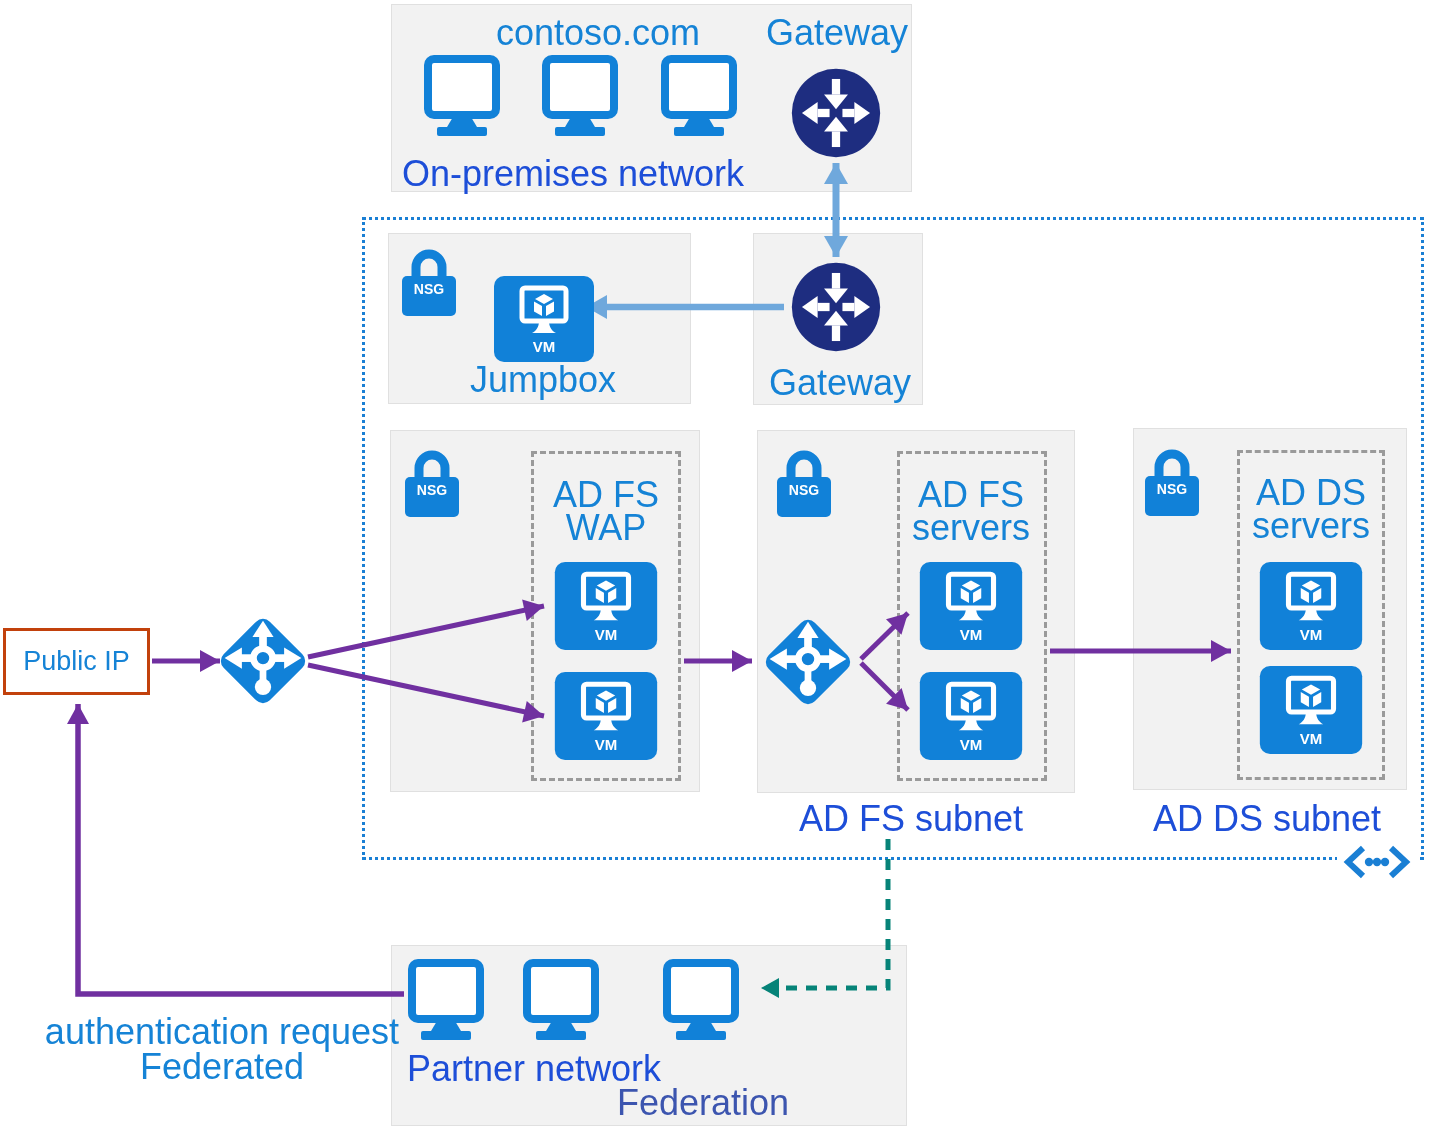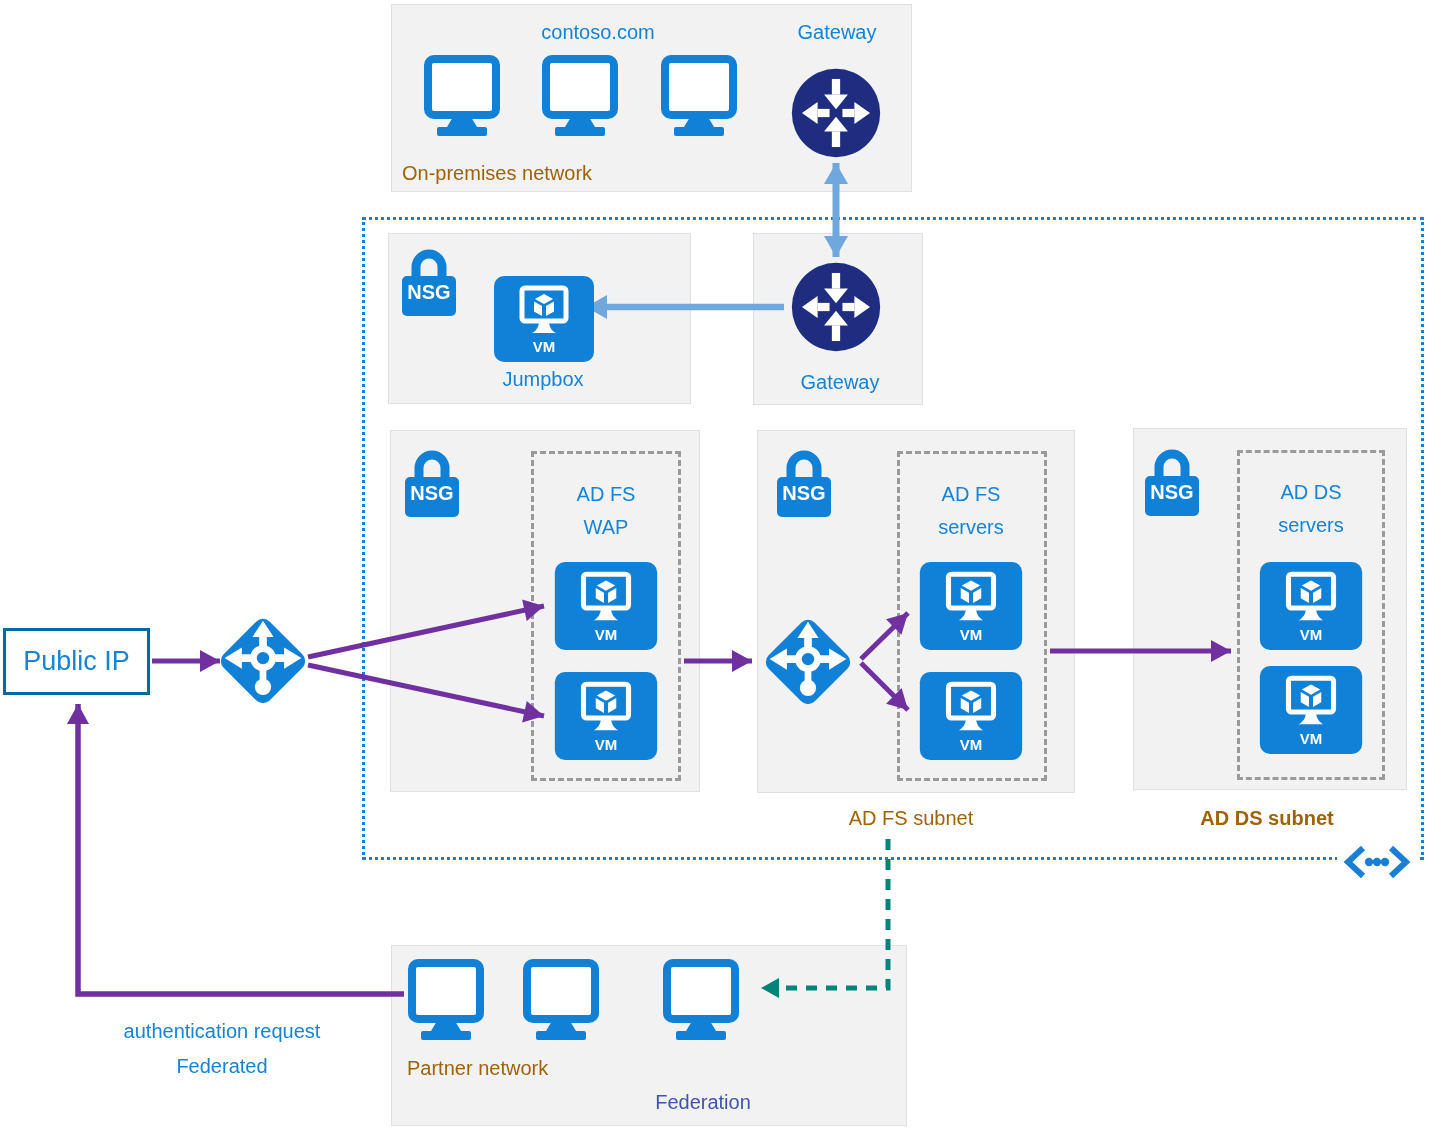--- a/index.html
+++ b/index.html
@@ -1,32 +1,32 @@
 <!DOCTYPE html>
 <html><head>
 <meta charset="utf-8">
 <style>
   html,body{margin:0;padding:0;background:#ffffff;}
   .stage{position:relative;width:1433px;height:1132px;background:#ffffff;
          font-family:"Liberation Sans",sans-serif;overflow:hidden;}
   .gbox{position:absolute;background:#f2f2f2;border:1px solid #e0e0e0;box-sizing:border-box;}
   .dashbox{position:absolute;border:3px dashed #9a9a9a;box-sizing:border-box;background:transparent;}
   .vnetborder{position:absolute;border:3px dotted #1a7fd4;box-sizing:border-box;}
-  .lbl{position:absolute;color:#1583d6;font-size:20px;line-height:33px;white-space:nowrap;}
-  .lbl.black{color:#a16207;}
+  .lbl{position:absolute;color:#1583d6;font-size:36px;line-height:33px;white-space:nowrap;}
+  .lbl.black{color:#1d4ed8;}
   .lbl.indigo{color:#3c55af;}
   .lbl.ctr{transform:translateX(-50%);text-align:center;}
   .ic{position:absolute;}
   .ic svg{display:block;}
   .nsgtxt{position:absolute;left:0;right:0;top:33px;text-align:center;color:#fff;
-          font-size:20px;font-weight:bold;letter-spacing:0px;}
+          font-size:14px;font-weight:bold;letter-spacing:0px;}
   .vmtxt{position:absolute;left:0;right:0;top:62px;text-align:center;color:#fff;
          font-size:15px;font-weight:bold;}
   .pubip{position:absolute;left:3px;top:628px;width:147px;height:67px;background:#fff;
-         border:3px solid #0369a1;box-sizing:border-box;display:flex;align-items:center;
+         border:3px solid #c2410c;box-sizing:border-box;display:flex;align-items:center;
          justify-content:center;}
   .pubip span{color:#1583d6;font-size:27px;}
   .conn{position:absolute;left:0;top:0;pointer-events:none;}
   .whitepatch{position:absolute;background:#fff;}
 </style>
 </head>
 <body>
 
 <div class="stage">
 
@@ -246,21 +246,21 @@
         <use href="#sym-vm"></use>
       </svg>
     <span class="vmtxt" style="top:64px;">VM</span>
   </div>
   <div class="ic" style="left:1258px;top:666px;width:106px;">
     <svg width="106" height="88">
         <use href="#sym-vm"></use>
       </svg>
     <span class="vmtxt" style="top:64px;">VM</span>
   </div>
-  <div class="lbl black ctr" style="left:1267px;top:802px;font-weight:bold;">AD DS subnet</div>
+  <div class="lbl black ctr" style="left:1267px;top:802px;">AD DS subnet</div>
 
   <div class="pubip">
     <span>Public IP</span>
   </div>
   <div class="ic" style="left:215px;top:613px;">
     <svg width="96" height="96">
         <use href="#sym-lb"></use>
       </svg>
     </div>
 

